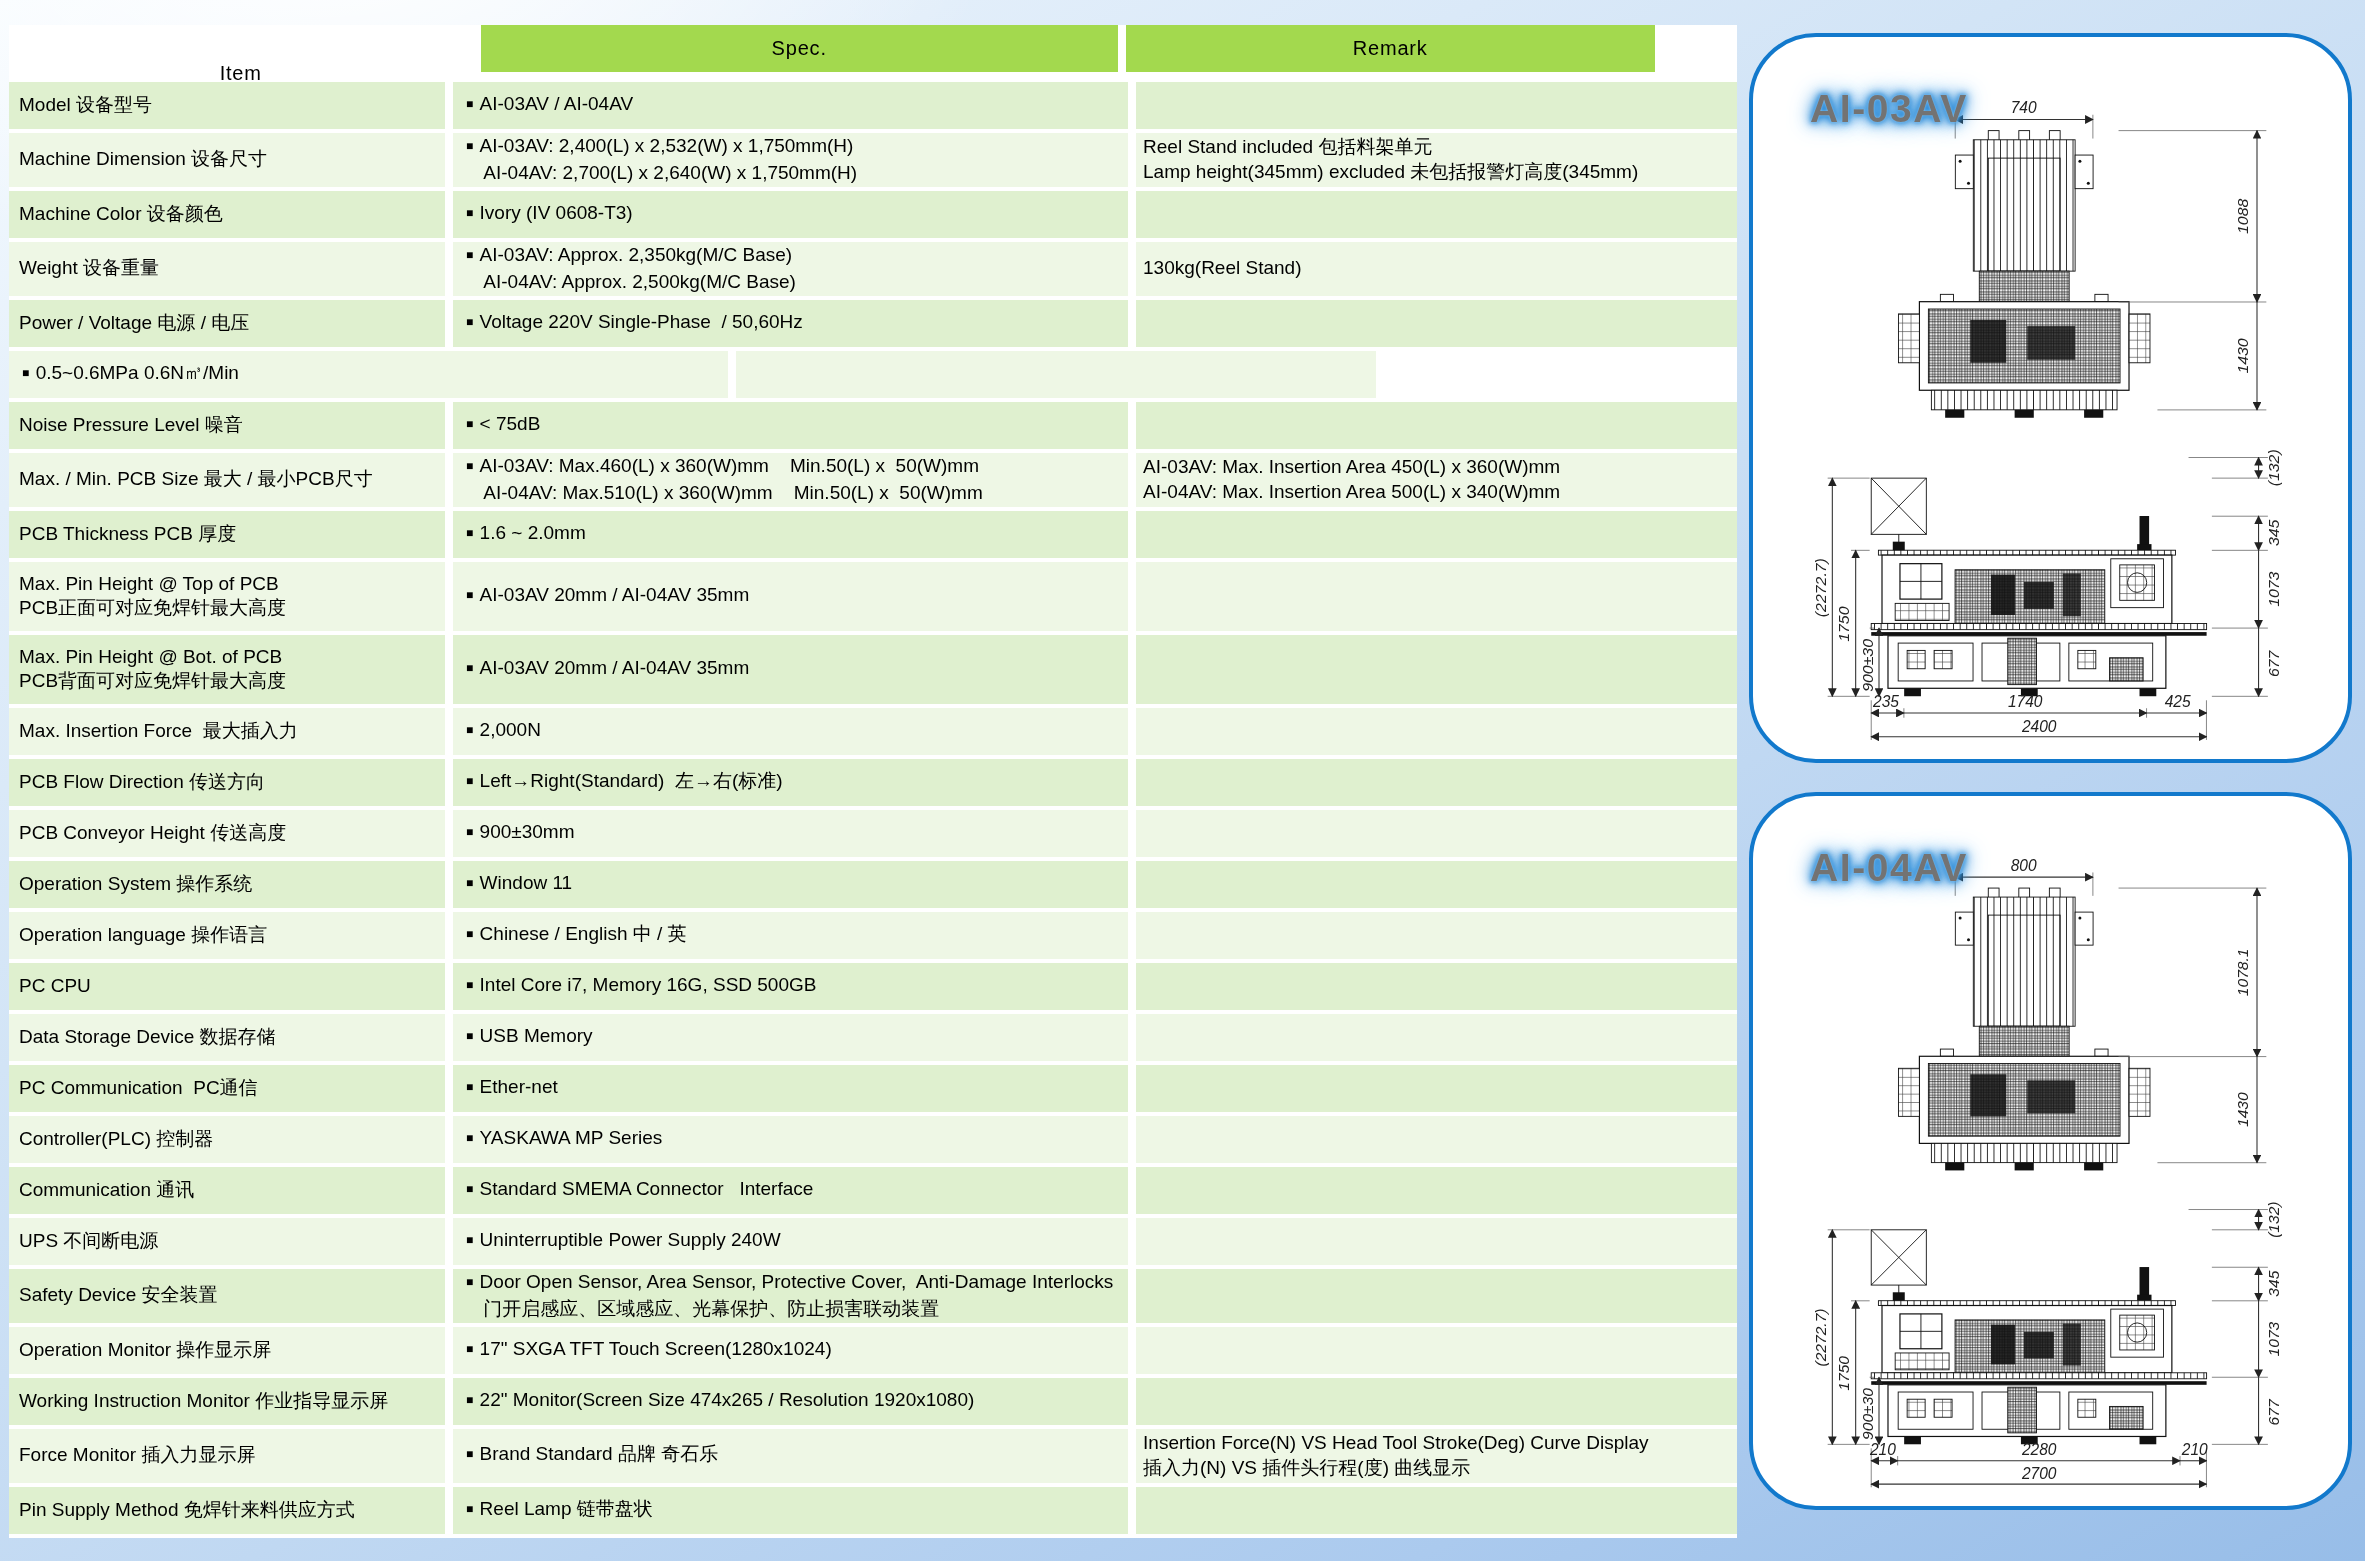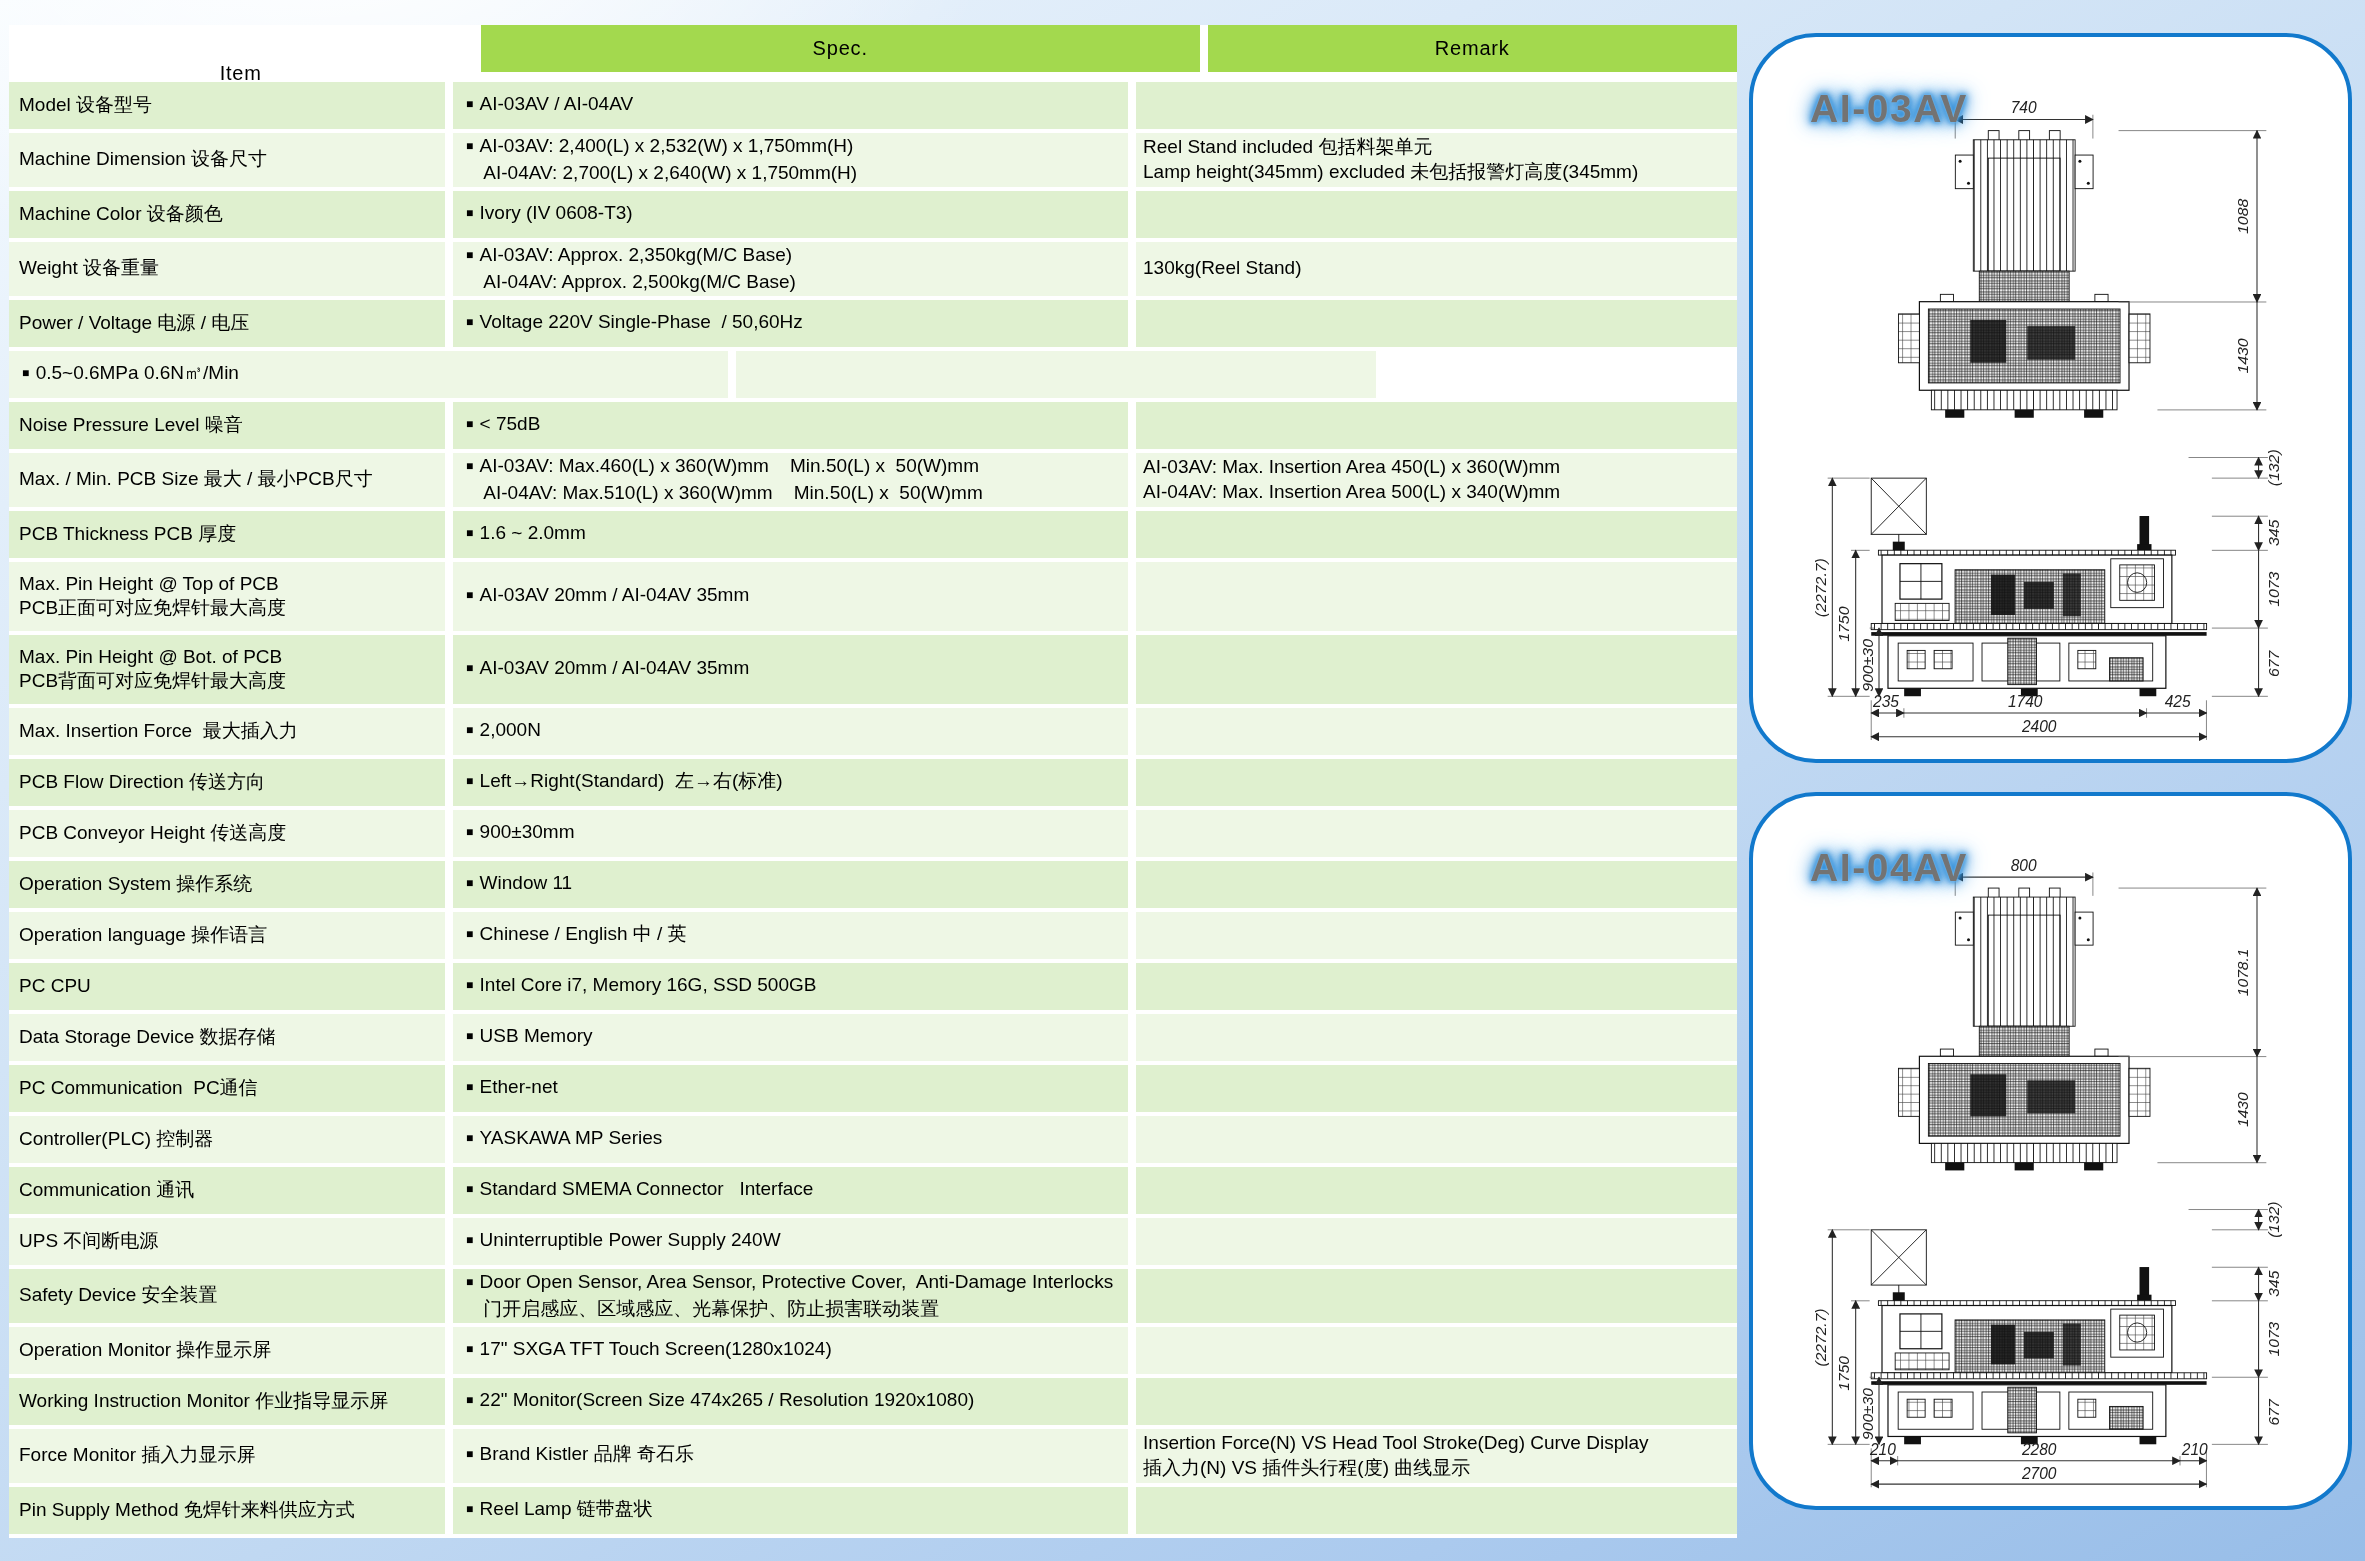--- a/index.html
+++ b/index.html
@@ -10,21 +10,21 @@
   }
   body::before{
     content:"";position:absolute;inset:0;pointer-events:none;
     background:radial-gradient(ellipse 1104px 552px at 14% -4%,rgba(255,255,255,.95),rgba(255,255,255,0) 60%);
   }
   
   .spec-table{position:absolute;left:8.7px;top:25px;width:1728px;background:#ffffff;}
   .thead{display:flex;gap:8px;height:47px;margin-bottom:9.5px;}
   .th{background:var(--green,#a3d94e);display:flex;align-items:center;justify-content:center;
       font-size:20px;color:#000;letter-spacing:0.8px;}
-  .th.c-item{width:464px;margin-top:48px;} .th.c-spec{width:719px;} .th.c-remark{width:529px;}
+  .th.c-item{width:464px;margin-top:48px;} .th.c-spec{width:637px;} .th.c-remark{width:529px;}
   .trow{display:flex;gap:8px;margin-bottom:4px;}
   .cell{display:flex;flex-direction:column;justify-content:center;font-size:19px;line-height:24.4px;color:#000;box-sizing:border-box;}
   .cell.item{width:464px;padding-left:10.3px;padding-right:6.3px;}
   .cell.spec{width:719px;padding-left:13.4px;padding-right:9.5px;}
   .cell.remark{width:640px;padding-left:7px;padding-right:4.7px;}
   .trow.dark  .cell{background:var(--rowdark,#dff0cf);}
   .trow.light .cell{background:var(--rowlight,#eef7e5);}
   .h60{height:47px;border-radius:19px;} .h68{height:54px;} .h88{height:69px;}
   .line{white-space:pre-wrap;}
   .spec .line.cont{padding-left:17.3px;}
@@ -395,21 +395,21 @@
           <div class="line"><span class="bullet">■</span><span>22" Monitor(Screen Size 474x265 / Resolution 1920x1080)</span></div>
         </div>
     <div class="cell remark"></div>
   </div>
 
   <div class="trow light h68">
     <div class="cell item">
           <div class="line">Force Monitor 插入力显示屏</div>
         </div>
     <div class="cell spec">
-          <div class="line"><span class="bullet">■</span><span>Brand Kistler 品牌 奇石乐</span></div>
+          <div class="line"><span class="bullet">■</span><span>Brand Standard 品牌 奇石乐</span></div>
         </div>
     <div class="cell remark">
           <div class="line">Insertion Force(N) VS Head Tool Stroke(Deg) Curve Display</div>
           <div class="line cont">插入力(N) VS 插件头行程(度) 曲线显示</div>
         </div>
   </div>
 
   <div class="trow dark h60">
     <div class="cell item">
           <div class="line">Pin Supply Method 免焊针来料供应方式</div>

